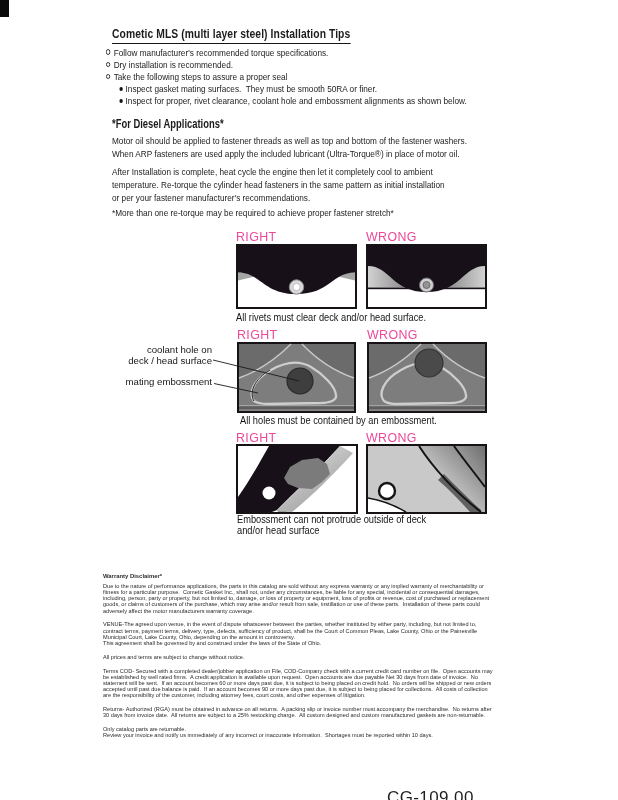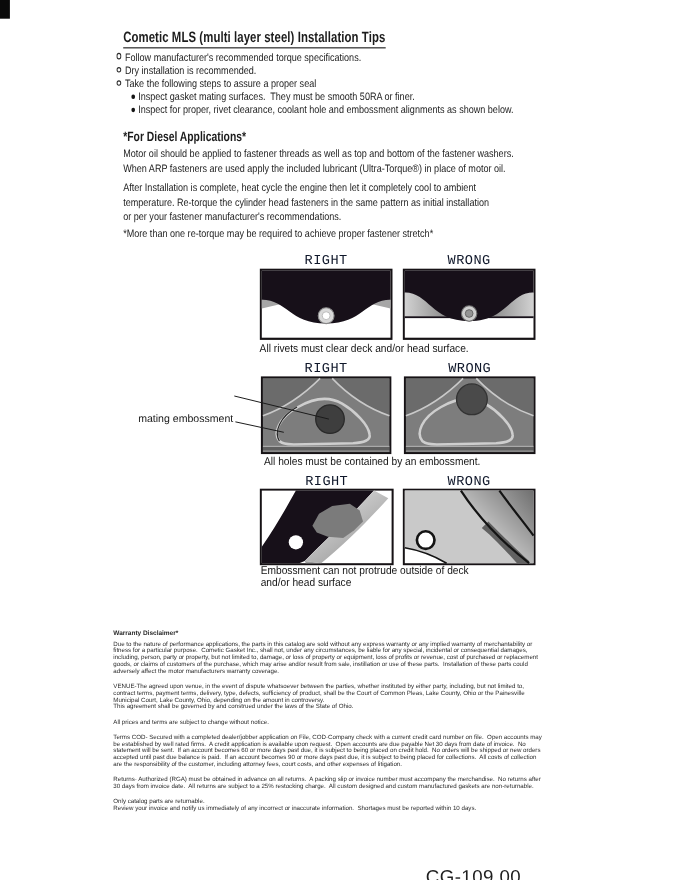--- a/index.html
+++ b/index.html
@@ -30,21 +30,21 @@
   .marker-f {
     flex:0 0 auto; width:3.8px; height:3.8px; background:#141414; border-radius:50%;
     margin-right:3.5px; position:relative; top:-1.5px;
   }
   .diesel-h { left:112px; top:117px; font-size:12.4px; font-weight:bold; white-space:pre; }
   .para { font-size:9.8px; line-height:13px; }
   .p1 { left:112px; top:134px; }
   .p2 { left:112px; top:165px; }
   .p3 { left:112px; top:206px; }
 
-  .rw-label { font-size:12.4px; letter-spacing:0.4px; color:#0f172a; text-align:center;font-family:Liberation Mono, monospace; }
+  .rw-label { font-size:12.4px; letter-spacing:0.4px; color:#ec4899; text-align:left; }
   .caption  { font-size:10.3px; color:#141414; line-height:10.8px; }
   .side-label { left:96px; width:116px; text-align:right; font-size:9.6px; line-height:10.5px; color:#161616; }
   .side-label .line{ white-space:pre; }
 
   .legal { left:103px; top:573px; width:430px; color:#2b2b2b; }
   .legal h5 { margin:0 0 4.2px 0; font-size:5.9px; font-weight:bold; }
   .legal .para-sm { margin:0 0 7.8px 0; font-size:5.6px; line-height:6.1px; }
   .page-num { left:387px; top:756px; font-size:17px; letter-spacing:0.4px; color:#1f1f1f; white-space:pre;margin-top:32px; }
   svg { display:block; }
 </style>
@@ -122,20 +122,24 @@
     <path d="M2,2 H119 V22 C97,22 95,48 60.5,48 C26,48 24,22 2,22 Z" fill="#171019"></path>
     <circle cx="60.5" cy="41" r="7" fill="#cfcfcf" stroke="#6f6f6f" stroke-width="1"></circle>
     <circle cx="60.5" cy="41" r="3.5" fill="#949494" stroke="#5f5f5f" stroke-width="0.8"></circle>
   </svg>
 
   <div class="abs caption condense-c" style="left:236px;top:313px;">All rivets must clear deck and/or head surface.</div>
 
   <div class="abs rw-label" style="left:237px;top:327.5px;width:119px;">RIGHT</div>
   <div class="abs rw-label" style="left:367px;top:327.5px;width:120px;">WRONG</div>
 
+  <div class="abs side-label" style="top:345px;">
+    <div class="line">coolant hole on</div>
+    <div class="line">deck / head surface</div>
+  </div>
   <div class="abs side-label" style="top:376.5px;">
     <div class="line">mating embossment</div>
   </div>
 
   <svg class="abs" style="left:237px;top:341.5px;" width="119" height="71" viewBox="0 0 119 71">
     <rect x="1" y="1" width="117" height="69" fill="#7d7d7d" stroke="#161215" stroke-width="2"></rect>
     <path d="M2,2 H54 Q30,26 2,36 Z" fill="#6b6b6b"></path>
     <path d="M65,2 H117 V36 Q88,26 65,2 Z" fill="#6b6b6b"></path>
     <path d="M54,2 Q30,26 2,36" stroke="#c9c9c9" stroke-width="1.4" fill="none"></path>
     <path d="M65,2 Q88,26 117,36" stroke="#c9c9c9" stroke-width="1.4" fill="none"></path>

